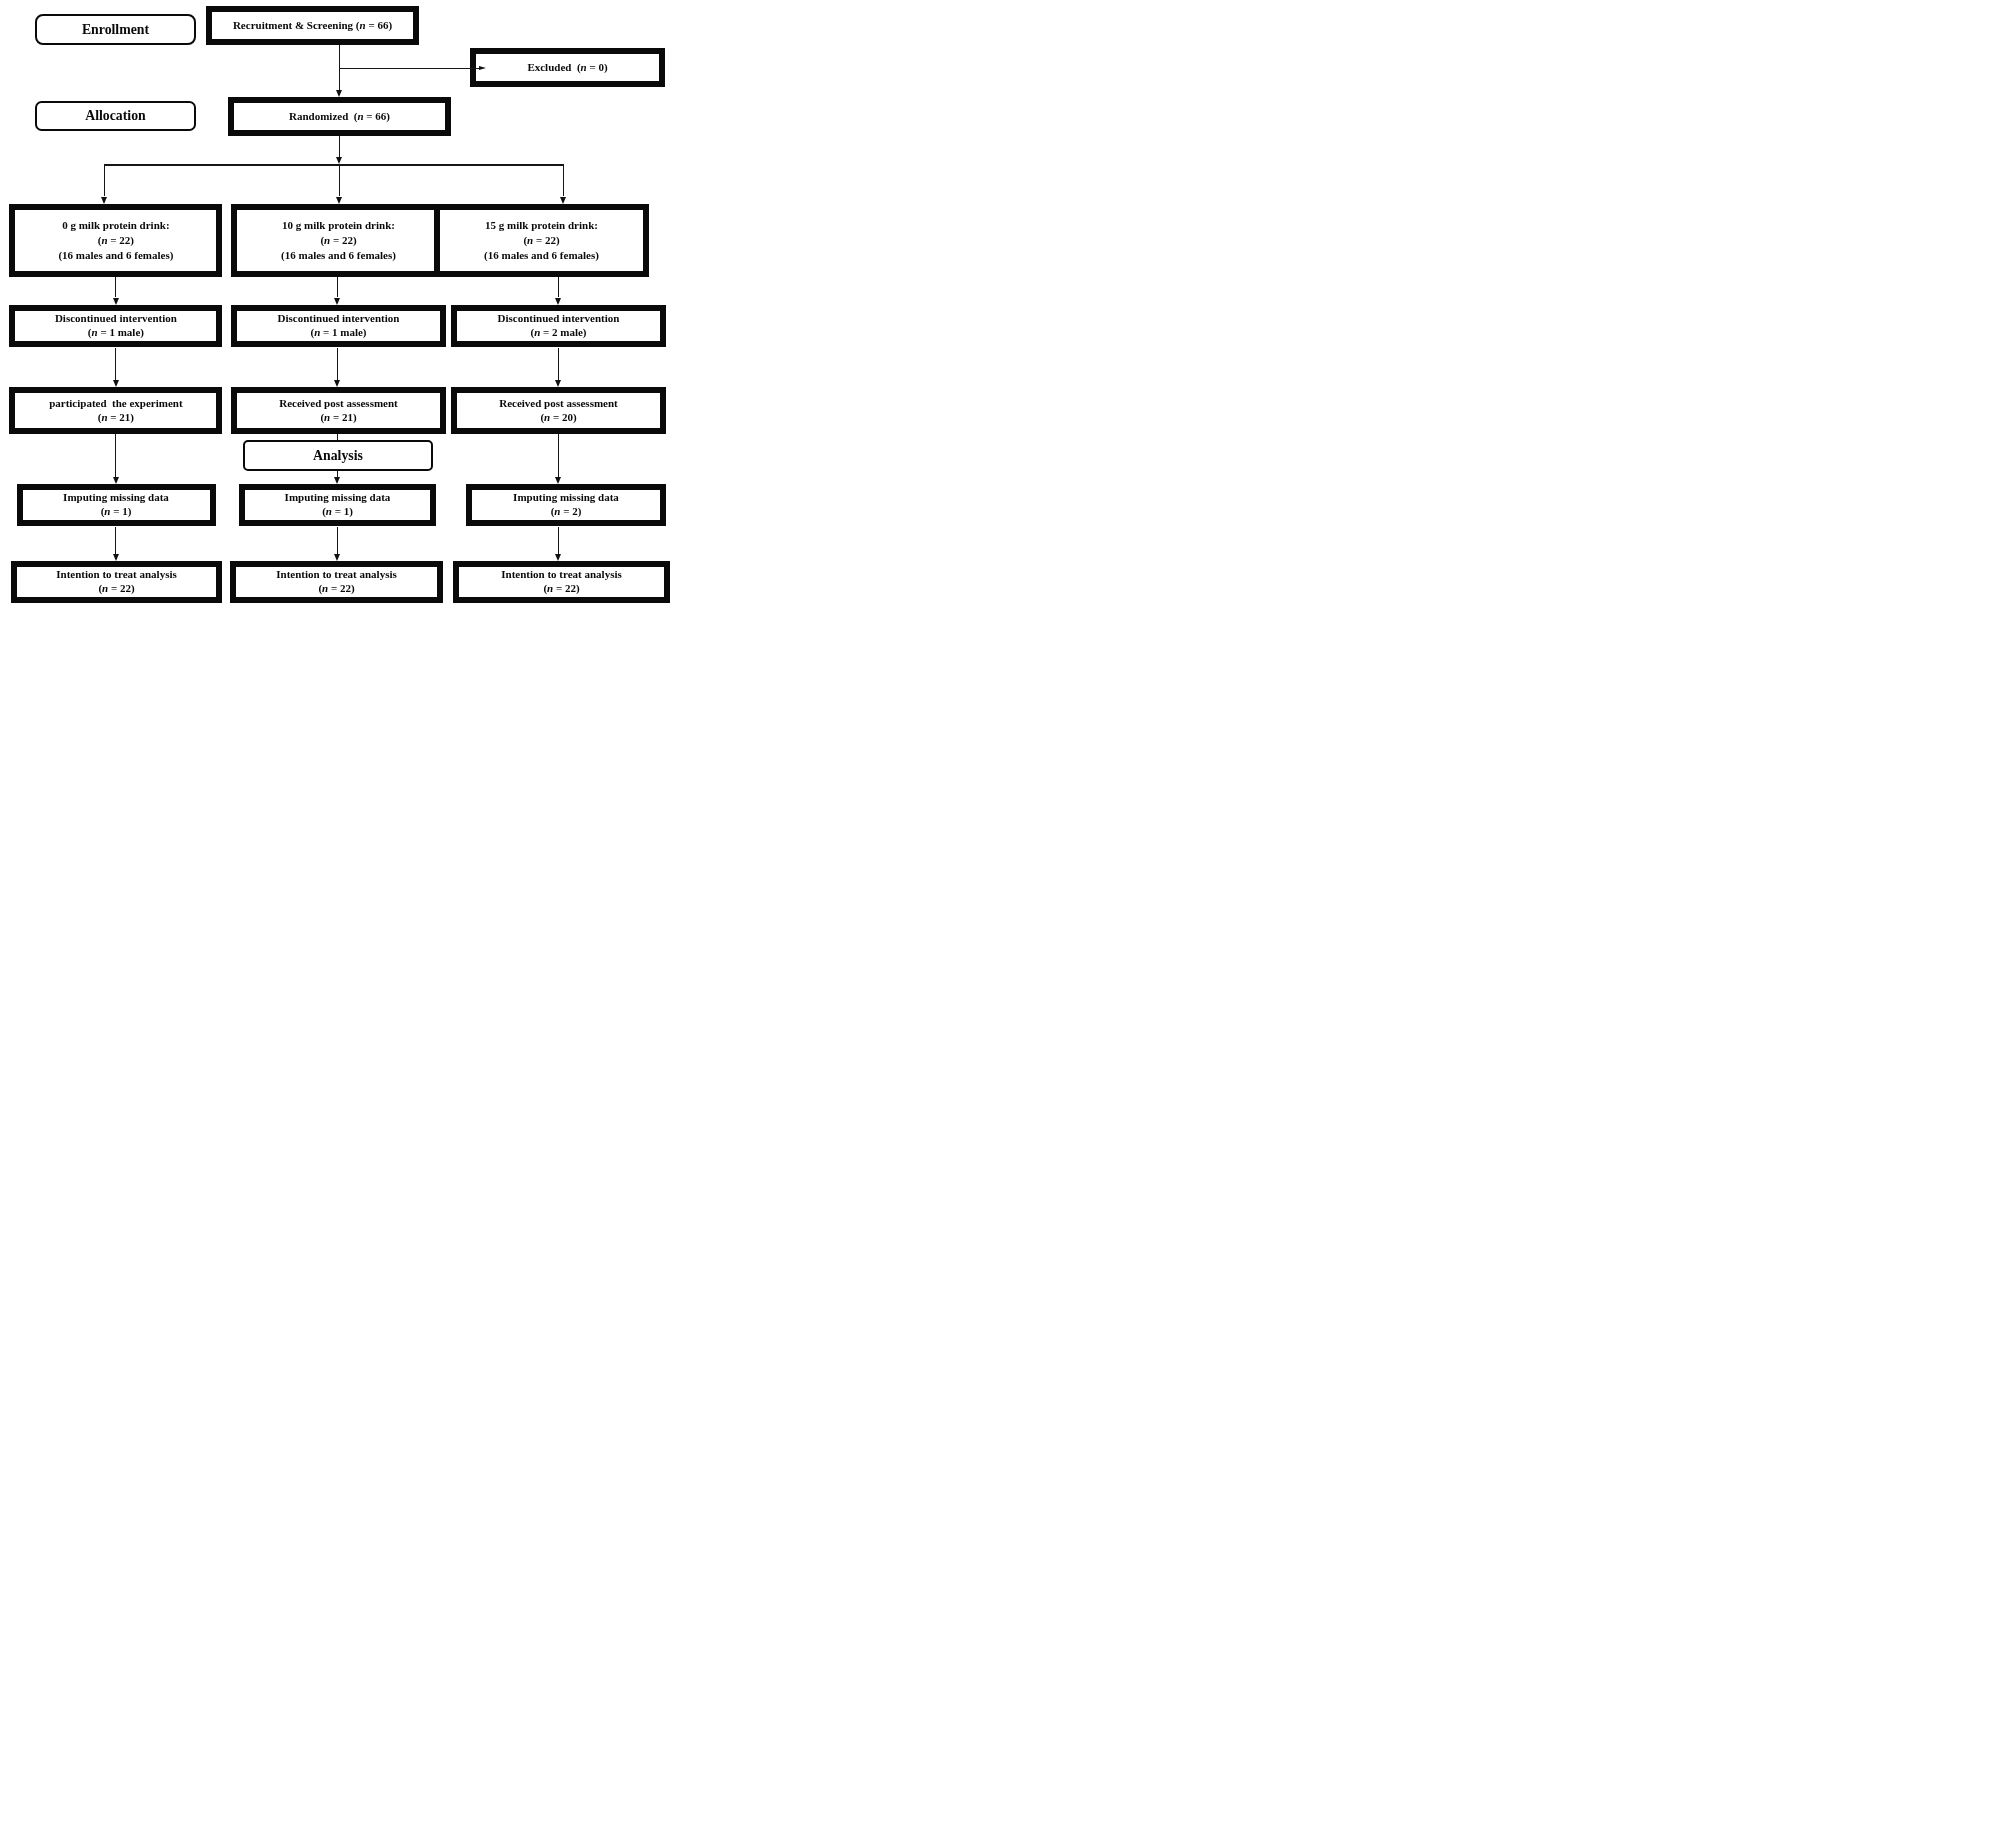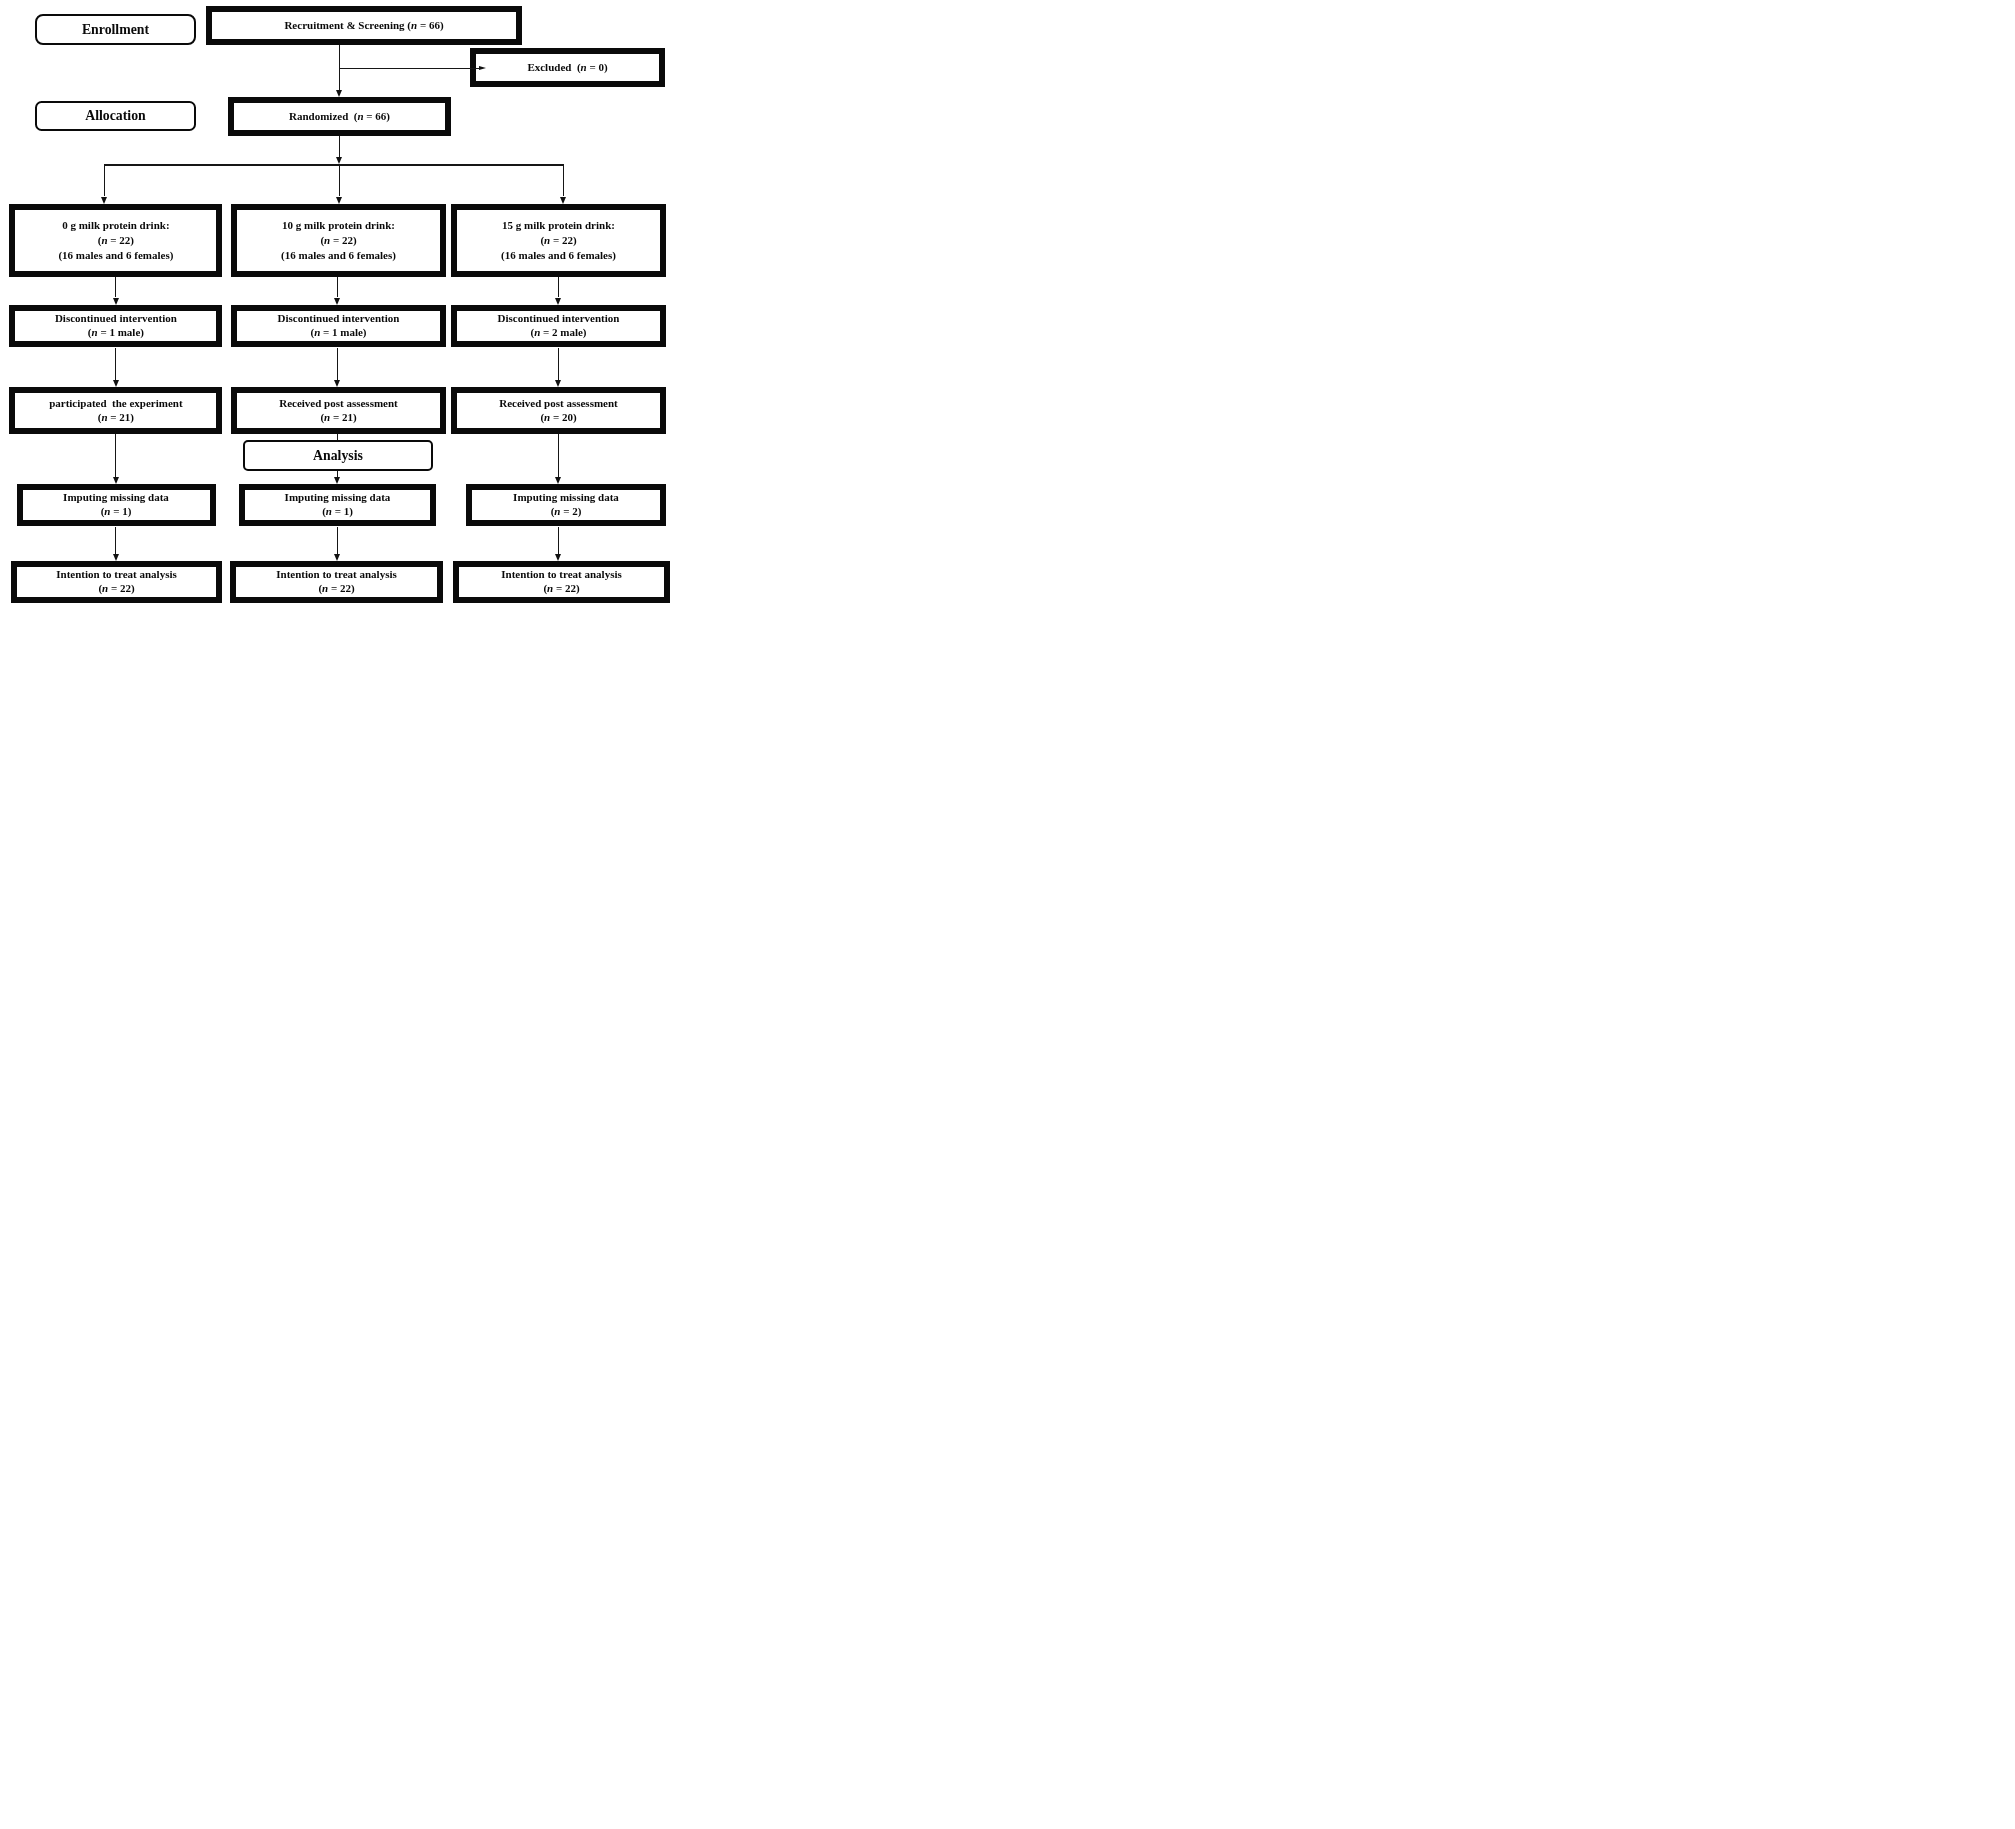--- a/index.html
+++ b/index.html
@@ -60,21 +60,21 @@
   <div class="pill" style="left:35px; top:14.3px; width:161px; height:31px;border-radius:8px;">
     <span>Enrollment</span>
   </div>
   <div class="pill" style="left:35px; top:101px; width:161px; height:30px;">
     <span>Allocation</span>
   </div>
   <div class="pill" style="left:243px; top:440px; width:190px; height:31px; border-radius:5px;">
     <span>Analysis</span>
   </div>
 
-  <div class="hbox" style="left:206px; top:6px; width:316px; height:39px;">
+  <div class="hbox" style="left:206px; top:6px; width:213px; height:39px;">
     <div class="tline"><span>Recruitment &amp; Screening </span><span>(</span><span class="nchar">n</span><span> = 66)</span></div>
   </div>
 
   <div class="hbox" style="left:470px; top:48px; width:195px; height:39px;">
     <div class="tline"><span>Excluded  </span><span>(</span><span class="nchar">n</span><span> = 0)</span></div>
   </div>
 
   <div class="hbox" style="left:228px; top:97px; width:223px; height:39px;">
     <div class="tline"><span>Randomized  </span><span>(</span><span class="nchar">n</span><span> = 66)</span></div>
   </div>
@@ -82,21 +82,21 @@
   <div class="hbox b3" style="left:9.4px; top:204px; width:213px; height:73px;text-align:right;">
     <div class="tline">0 g milk protein drink:</div>
     <div class="tline"><span>(</span><span class="nchar">n</span><span> = 22)</span></div>
     <div class="tline">(16 males and 6 females)</div>
   </div>
   <div class="hbox b3" style="left:231px; top:204px; width:215px; height:73px;">
     <div class="tline">10 g milk protein drink:</div>
     <div class="tline"><span>(</span><span class="nchar">n</span><span> = 22)</span></div>
     <div class="tline">(16 males and 6 females)</div>
   </div>
-  <div class="hbox b3" style="left:451px; top:204px; width:215px; height:73px;">
+  <div class="hbox b3" style="left:434px; top:204px; width:215px; height:73px;">
     <div class="tline">15 g milk protein drink:</div>
     <div class="tline"><span>(</span><span class="nchar">n</span><span> = 22)</span></div>
     <div class="tline">(16 males and 6 females)</div>
   </div>
 
   <div class="hbox" style="left:9.4px; top:305px; width:213px; height:42px;">
     <div class="tline">Discontinued intervention</div>
     <div class="tline"><span>(</span><span class="nchar">n</span><span> = 1 male)</span></div>
   </div>
   <div class="hbox" style="left:231px; top:305px; width:215px; height:42px;">

